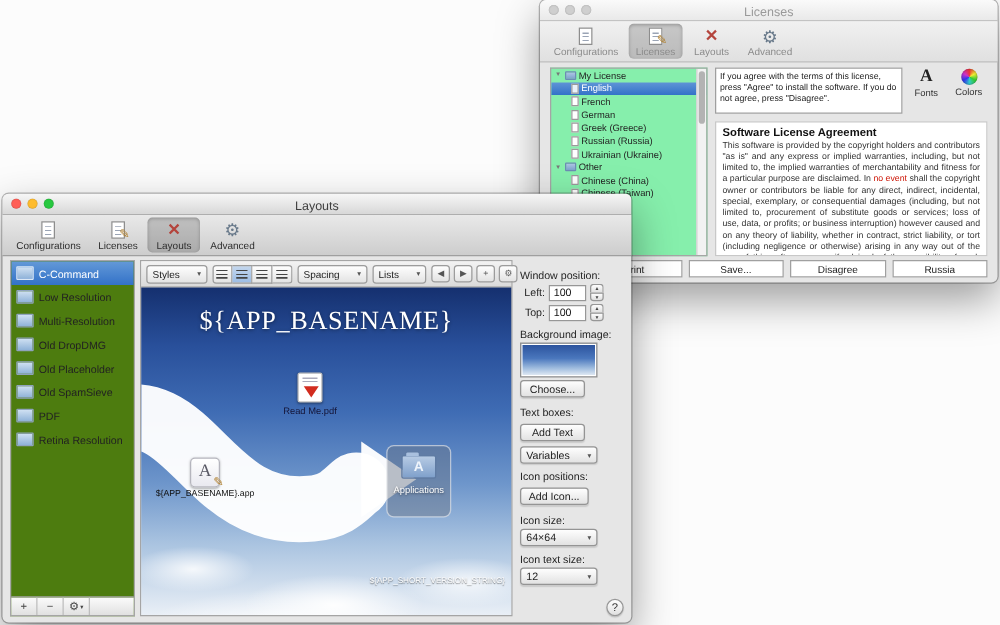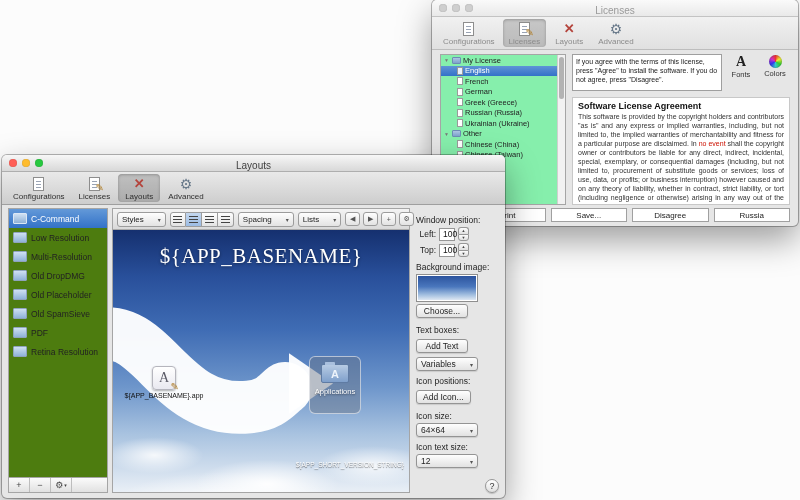--- a/index.html
+++ b/index.html
@@ -134,21 +134,21 @@
       background:#a9c0de;border:1px solid #5f7ba3;border-bottom:none;border-radius:2px 2px 0 0}
   .folder-icon .fa{font-size:11px;font-weight:bold;color:#eef4fb;line-height:18px;display:block;text-align:center}
   .cv-apps .lbl{font-size:7.5px;color:#fff;margin-top:4px;text-shadow:0 1px 2px rgba(0,0,0,.5)}
   .cv-ver{position:absolute;right:5px;bottom:24px;font-size:6.5px;color:#fff;text-shadow:0 1px 1px rgba(0,0,0,.55)}
 
   
   .inspector{position:absolute;left:414px;right:5px;top:5px;bottom:4px;font-size:8.5px;color:#1e1e1e}
   .ins-label{margin:5px 0 2px}
   .ins-row{display:flex;align-items:center;gap:3px;margin:2px 0}
   .num-lbl{width:20px;text-align:right}
-  .nfield{width:16px;height:13px;border:1px solid #979797;background:#fff;display:flex;align-items:center;
+  .nfield{width:30px;height:13px;border:1px solid #979797;background:#fff;display:flex;align-items:center;
           padding:0 3px;font-size:8.5px;color:#111}
   .stepper{width:11px;height:14px;display:flex;flex-direction:column}
   .stp{flex:1;border:1px solid #979797;background:linear-gradient(#fdfdfd,#dfdfdf);font-size:4px;line-height:5px;
        text-align:center;color:#444}
   .stp.up{border-radius:3px 3px 0 0;border-bottom:none}
   .stp.dn{border-radius:0 0 3px 3px}
   .thumb{width:62px;height:28px;border:1px solid #8f8f8f;box-shadow:0 0 0 1px #fff inset;
          background:linear-gradient(180deg,#29509b 0%,#4a77bd 45%,#9fbcde 75%,#e9eff6 100%)}
   .ins-btn{height:14px;min-width:52px;border:1px solid #949494;border-radius:3px;margin:2px 0;
            background:linear-gradient(#fefefe,#e2e2e2);display:inline-flex;align-items:center;
@@ -418,20 +418,24 @@
           <div class="mini-btn">⚙</div>
         </div>
       </div>
 
       <div class="canvas">
         <svg class="swoosh" viewBox="0 0 296 268" preserveAspectRatio="none">
           <path d="M -30 112 C 40 80 50 190 136 181 C 158 179 164 168 172 162" stroke="#ffffff" stroke-width="54" fill="none" stroke-linecap="round" opacity="0.96"></path>
           <polygon points="176,126 220,157 176,188" fill="#ffffff" opacity="0.96"></polygon>
         </svg>
         <div class="cv-title">${APP_BASENAME}</div>
+        <div class="cv-item cv-readme">
+          <div class="pdf-icon"></div>
+          <div class="lbl">Read Me.pdf</div>
+        </div>
         <div class="cv-item cv-app">
           <div class="app-icon">
             <span class="a">A</span>
             <span class="pen">✎</span>
           </div>
           <div class="lbl">${APP_BASENAME}.app</div>
         </div>
         <div class="cv-item cv-apps">
           <div class="folder-icon">
             <span class="fa">A</span>

